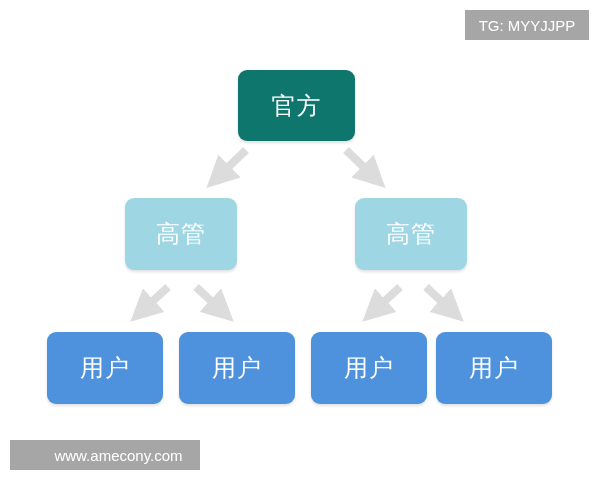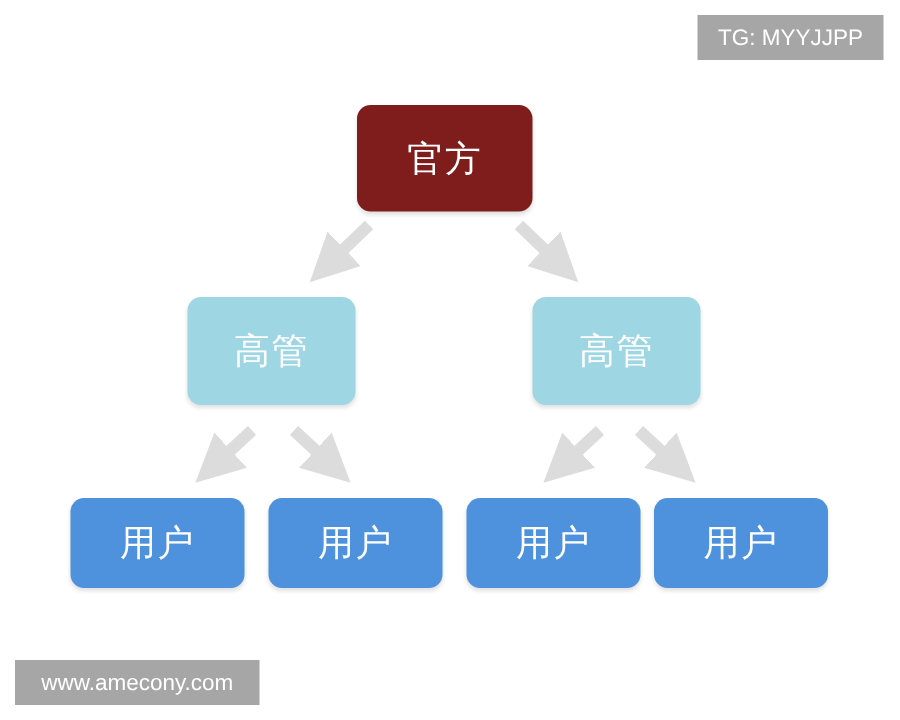--- a/index.html
+++ b/index.html
@@ -6,32 +6,32 @@
     body {
       width: 600px; height: 480px; background: #ffffff; position: relative; overflow: hidden;
       font-family: "DejaVu Sans", sans-serif;
     }
     .badge {
       position: absolute; background: #a6a6a6; color: #ffffff;
       font-family: "Liberation Sans", sans-serif; font-size: 15px;
       display: flex; align-items: center; justify-content: center;
     }
     .badge-tg { left: 465px; top: 10px; width: 124px; height: 30px; }
-    .badge-url { left: 10px; top: 440px; width: 163px; height: 30px; }
+    .badge-url { left: 10px; top: 440px; width: 163px; height: 30px; padding-left: 27px; }
     .node {
       position: absolute; border-radius: 9px; color: #ffffff;
       display: flex; align-items: center; justify-content: center;
       font-size: 24px; letter-spacing: 1px;
       box-shadow: 0 2px 3px rgba(0,0,0,0.12);
     }
-    .node-root { left: 238px; top: 70px; width: 117px; height: 71px; background: #7f1d1d; }
+    .node-root { left: 238px; top: 70px; width: 117px; height: 71px; background: #0f766e; }
     .node-mgr { background: #9fd6e4; width: 112px; height: 72px; top: 198px; }
     .node-mgr-1 { left: 125px; }
     .node-mgr-2 { left: 355px; }
-    .node-user { background: #4e91dc; width: 116px; height: 60px; top: 332px; }
+    .node-user { background: #4e91dc; width: 116px; height: 72px; top: 332px; }
     .node-user-1 { left: 47px; }
     .node-user-2 { left: 179px; }
     .node-user-3 { left: 311px; }
     .node-user-4 { left: 436px; }
     svg.arrows { position: absolute; left: 0; top: 0; }
   </style>
 </head>
 <body>
 
 <svg class="arrows" width="600" height="480">

